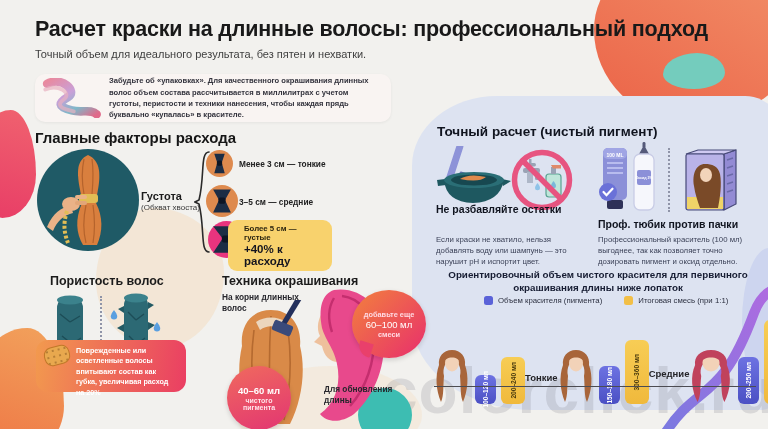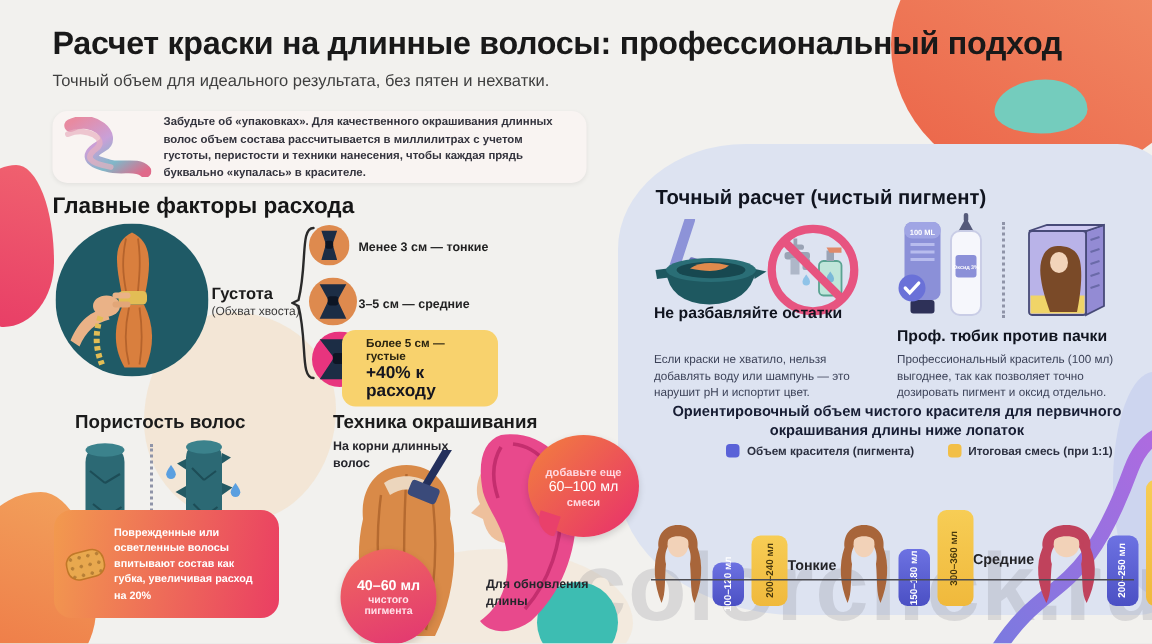--- a/index.html
+++ b/index.html
@@ -23,22 +23,22 @@
   .h-sub{font-size:12.5px;font-weight:800;color:#1b1b1b}
 
   .density-label b{display:block;font-size:11px;font-weight:800}
   .density-label span{display:block;font-size:8px;color:#3a3a3a;margin-top:1px}
 
   .level-text{font-size:8.3px;font-weight:700;color:#222}
   .highlight-box{background:#f8d26d;border-radius:9px;padding:4px 8px 4px 16px;width:104px}
   .highlight-box .lt{font-size:7.8px;font-weight:700;color:#2a2410;display:block}
   .highlight-box .big{font-size:11.5px;font-weight:800;color:#15151f;display:block;margin-top:1px}
 
-  .warn-box{display:flex;align-items:center;gap:6px;border-radius:12px;padding:6px 8px;
-            background:linear-gradient(100deg,#f29a4e,#ea3e63);width:150px;height:72px}
+  .warn-box{display:flex;gap:6px;border-radius:12px;padding:6px 8px;
+            background:linear-gradient(100deg,#f29a4e,#ea3e63);width:150px;height:52px}
   .warn-box p{font-size:7.2px;line-height:1.45;font-weight:700;color:#fff}
   .sponge{width:26px;height:19px;flex:0 0 auto;background:#e8a84e;border-radius:8px;transform:rotate(-14deg);
           background-image:radial-gradient(rgba(90,50,10,.35) 1.1px,transparent 1.3px);background-size:6px 6px;
           border:1.4px solid #c07828}
 
   .small-label{font-size:8.3px;font-weight:700;color:#26262c;line-height:1.3}
 
   .pink-circle{width:64px;height:64px;border-radius:50%;display:flex;flex-direction:column;align-items:center;
                justify-content:center;text-align:center;background:linear-gradient(160deg,#f06a5e,#e23572);
                box-shadow:0 2px 5px rgba(0,0,0,.15)}
@@ -55,21 +55,21 @@
 
   .panel-h{font-size:13.5px;font-weight:800;color:#10141f}
   .tip-title{font-size:10.5px;font-weight:800;color:#10141f}
   .tip-body{font-size:7.8px;line-height:1.42;color:#3c4258}
   .dotted-divider{border-left:2px dotted #8f94a8;height:64px}
 
   .chart-title{font-size:9.8px;font-weight:800;color:#171d33;text-align:center;line-height:1.35}
   .legend{display:flex;gap:22px;align-items:center}
   .legend-item{display:flex;gap:5px;align-items:center}
   .legend-swatch{width:9px;height:9px;border-radius:2.5px}
-  .legend-label{font-size:7.8px;font-weight:700;color:#2c3040}
+  .legend-label{font-size:7.8px;font-weight:400;color:#2c3040}
 
   .chart{position:absolute;left:434px;top:298px;width:324px;height:106px;z-index:3;
          display:flex;justify-content:space-between;align-items:flex-end}
   .chart:after{content:"";position:absolute;left:0;right:2px;bottom:17px;border-top:1.6px solid #4c4c52}
   .bar-group{display:flex;flex-direction:row;align-items:center}
   .bars{display:flex;align-items:flex-end;gap:5px;margin-bottom:0}
   .bar{width:21px;border-radius:6px;position:relative;display:flex;align-items:center;justify-content:center}
   .bar-pigment{background:linear-gradient(180deg,#6d72e2,#4b50c4)}
   .bar-mix{width:24px;background:linear-gradient(180deg,#f7cd55,#f0b93c)}
   .bar-label{writing-mode:vertical-rl;transform:rotate(180deg);font-size:6.6px;font-weight:700;white-space:nowrap}

